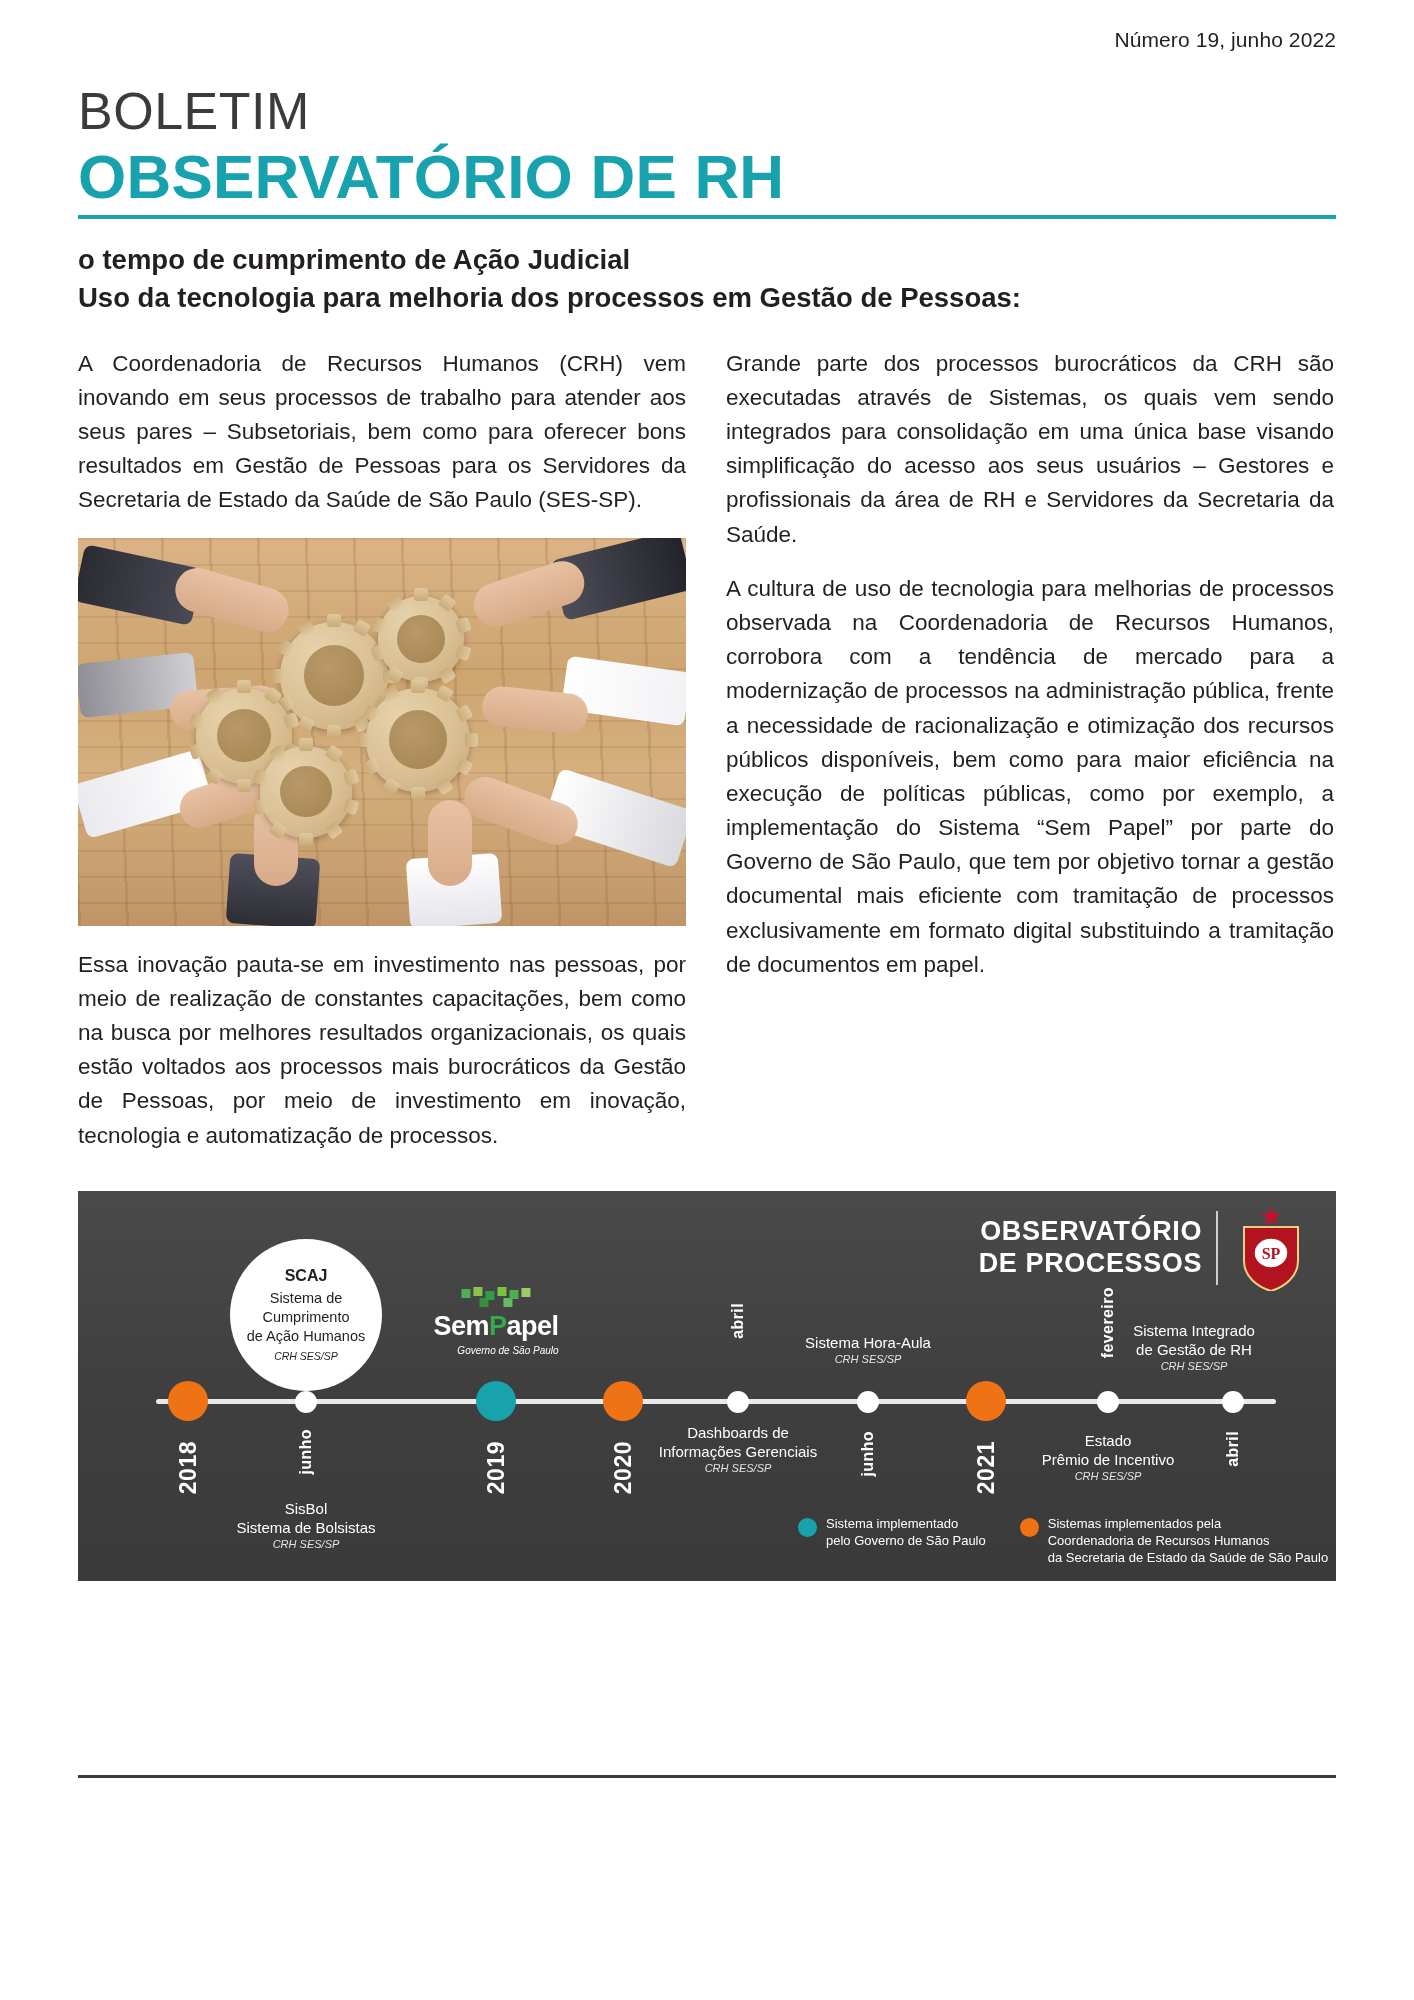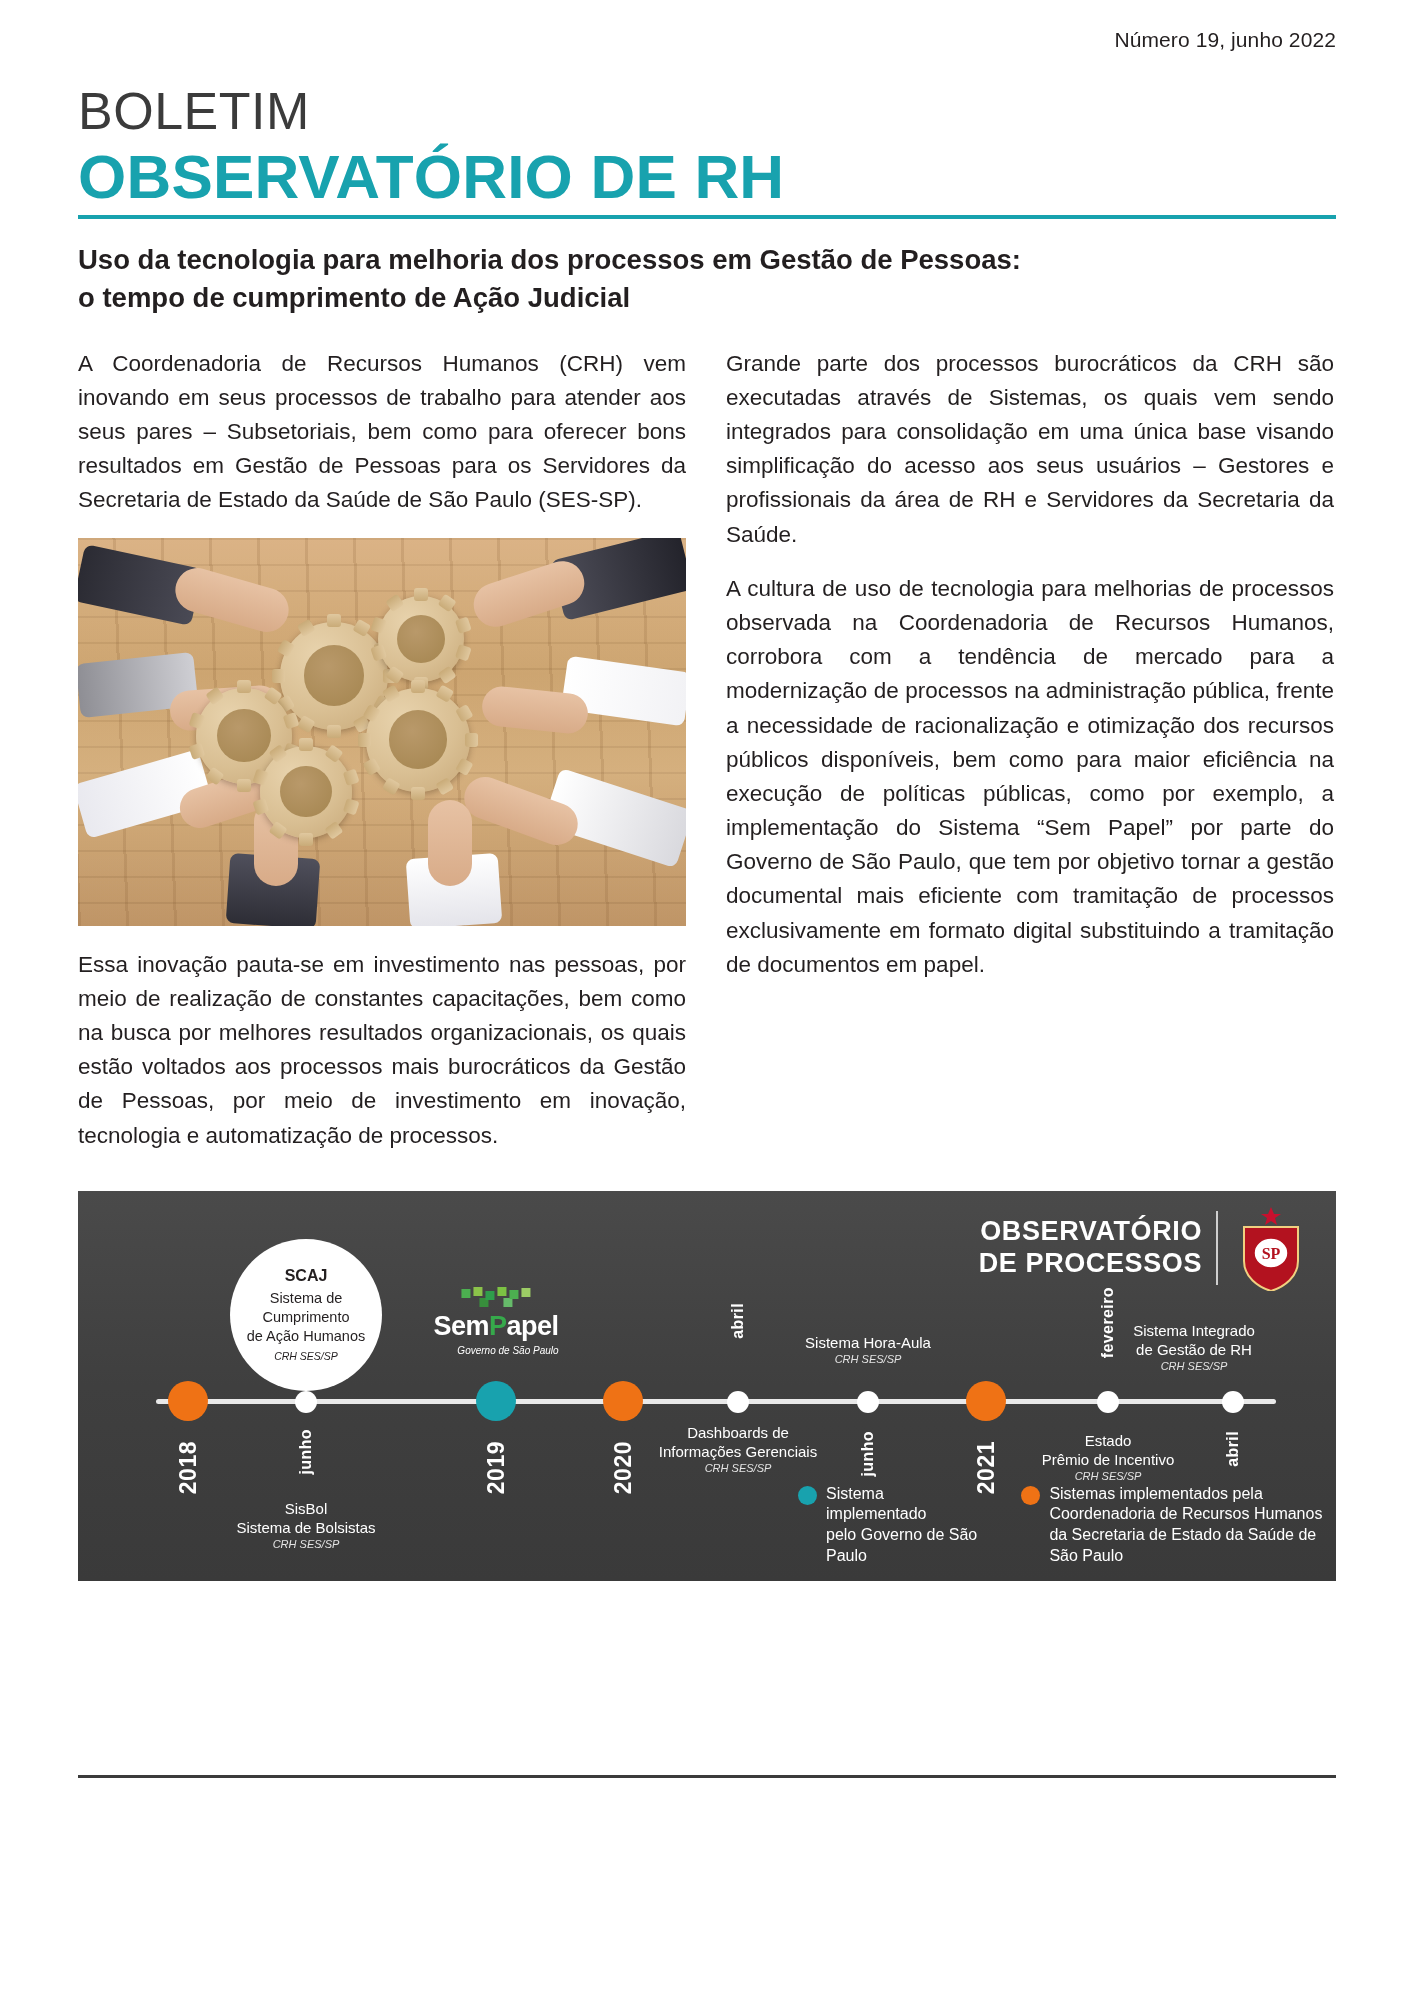--- a/index.html
+++ b/index.html
@@ -271,21 +271,21 @@
   .legend {
     position: absolute;
     bottom: 14px;
     left: 720px;
     display: flex;
     gap: 34px;
     align-items: flex-start;
   }
   .legend-item { display: flex; gap: 9px; align-items: flex-start; }
   .legend-dot { width: 19px; height: 19px; border-radius: 50%; margin-top: 2px; flex: none; }
-  .legend-text { color: #ffffff; font-size: 16px; line-height: 1.3; }
+  .legend-text { color: #ffffff; font-size: 13px; line-height: 1.3; }
   .bottom-rule {
     position: absolute;
     left: 78px;
     right: 78px;
     bottom: 54px;
     height: 3px;
     background: #3b3b3b;
   }
 </style>
 </head>
@@ -293,22 +293,22 @@
 
 <div class="page">
 
   <div class="issue-line">Número 19, junho 2022</div>
 
   <div class="boletim">BOLETIM</div>
   <div class="obs-title">OBSERVATÓRIO DE RH</div>
   <div class="title-rule"></div>
 
   <div class="subtitle">
+    <div>o tempo de cumprimento de Ação Judicial</div>
     <div>Uso da tecnologia para melhoria dos processos em Gestão de Pessoas:</div>
-    <div>o tempo de cumprimento de Ação Judicial</div>
   </div>
 
   <div class="columns">
 
     <div class="col">
       <p>A Coordenadoria de Recursos Humanos (CRH) vem inovando em seus processos de trabalho para atender aos seus pares – Subsetoriais, bem como para oferecer bons resultados em Gestão de Pessoas para os Servidores da Secretaria de Estado da Saúde de São Paulo (SES-SP).</p>
 
       <div class="photo">
         <div class="wood"></div>
 

